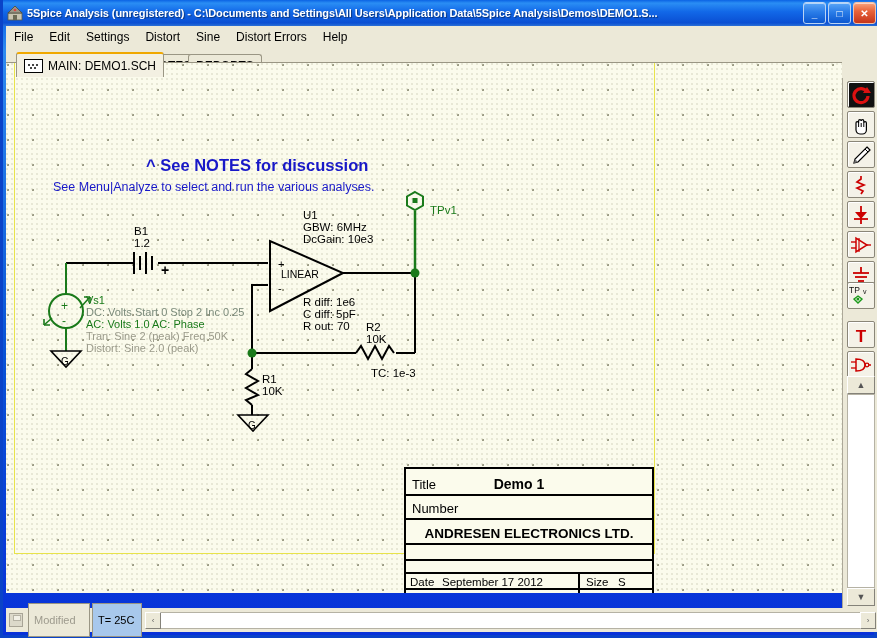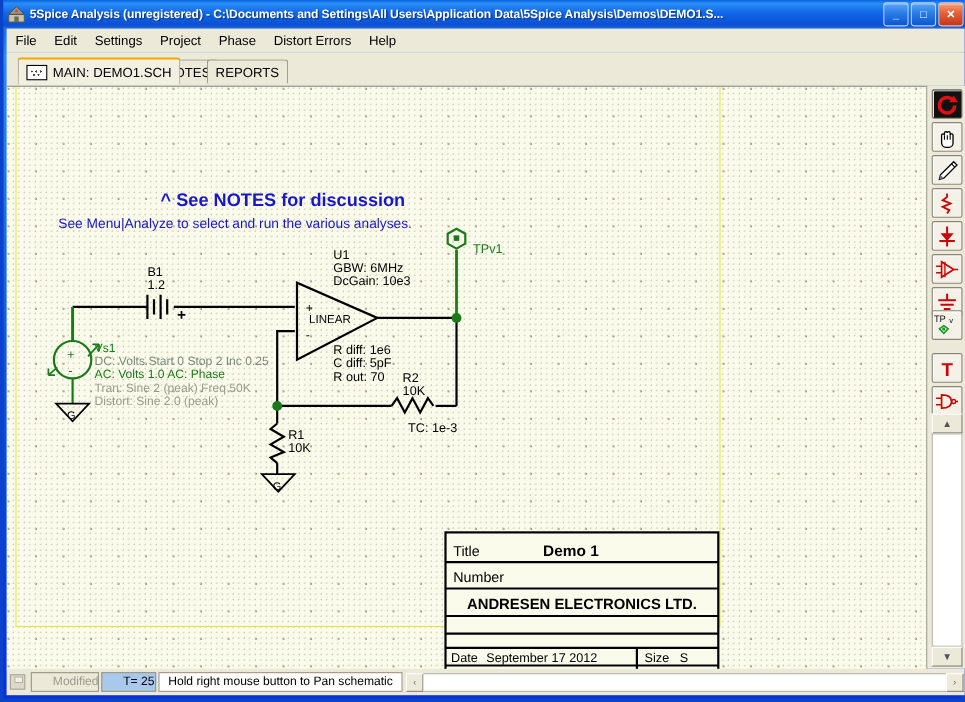--- a/index.html
+++ b/index.html
@@ -74,21 +74,21 @@
     content:"";position:absolute;left:2px;top:3px;width:13px;height:6px;
     background:
       radial-gradient(circle at 2px 2px,#444 0.9px,transparent 1px),
       radial-gradient(circle at 6px 2px,#444 0.9px,transparent 1px),
       radial-gradient(circle at 10px 2px,#444 0.9px,transparent 1px),
       radial-gradient(circle at 4px 5px,#444 0.9px,transparent 1px),
       radial-gradient(circle at 8px 5px,#444 0.9px,transparent 1px);
   }
   
   .canvaswrap{
-    position:absolute;left:3px;top:78px;width:836px;height:530px;
+    position:absolute;left:3px;top:62px;width:836px;height:530px;
     background:#fbfbec;border-top:1px solid #9a9684;
     overflow:hidden;
   }
   .grid{
     position:absolute;left:0;top:0;width:836px;height:530px;
     background-image:
       radial-gradient(circle at 1px 1px, #c9c9b0 0.55px, transparent 0.8px),
       radial-gradient(circle at 2px 2px, #9c9c86 0.85px, transparent 1.1px);
     background-size:5px 5px, 25px 25px;
     background-position:0 0, 0 0;
@@ -117,22 +117,22 @@
   .vscroll-track{
     position:absolute;left:4px;width:28px;background:#fff;border:1px solid #b5b2a4;box-sizing:border-box;
   }
   
   .statusbar{
     position:absolute;left:3px;top:608px;width:871px;height:24px;
     background:#ece9d8;display:flex;align-items:center;
     font-size:11px;
   }
   .sfield{
-    height:18px;box-sizing:border-box;margin:0 1px;
-    border:1px solid #9a9684;display:flex;align-items:center;padding:0 19px;
+    height:34px;box-sizing:border-box;margin:0 1px;
+    border:1px solid #9a9684;display:flex;align-items:center;padding:0 5px;
     background:#fff;color:#000;white-space:nowrap;overflow:hidden;
   }
   .sfield.gray{background:#ece9d8;color:#9d9a8d;}
   .sfield.blue{background:#a8c8ec;color:#000;}
   .hscroll{
     flex:1 1 auto;height:17px;display:flex;align-items:stretch;margin-left:2px;margin-right:1px;
   }
   .hs-btn{width:16px;background:#ece9d8;border:1px solid #fff;border-right-color:#848279;border-bottom-color:#848279;display:flex;align-items:center;justify-content:center;font-size:8px;color:#666;box-sizing:border-box;}
   .hs-track{flex:1 1 auto;background:#fff;border:1px solid #b5b2a4;border-left:none;border-right:none;box-sizing:border-box;}
   .diskicon{
@@ -160,22 +160,22 @@
       <div class="wbtn">_</div>
       <div class="wbtn">□</div>
       <div class="wbtn close">✕</div>
     </div>
   </div>
 
   <div class="menubar">
     <div class="mi">File</div>
     <div class="mi">Edit</div>
     <div class="mi">Settings</div>
-    <div class="mi">Project</div>
-    <div class="mi">Phase</div>
+    <div class="mi">Distort</div>
+    <div class="mi">Sine</div>
     <div class="mi">Distort Errors</div>
     <div class="mi">Help</div>
   </div>
 
   <div class="tabstrip">
     <div class="tab active" style="left:10px;">
       <span class="tabicon"></span>
       <span>MAIN:  DEMO1.SCH</span>
     </div>
     <div class="tab" style="left:136px;">
@@ -405,21 +405,20 @@
 
     <div class="sbtn" style="top:298px;">▲</div>
     <div class="vscroll-track" style="top:316px;height:194px;"></div>
     <div class="sbtn" style="top:510px;">▼</div>
   </div>
 
   <div class="statusbar">
     <span class="diskicon"></span>
     <div class="sfield gray" style="width:62px;">Modified</div>
     <div class="sfield blue" style="width:50px;">T= 25C</div>
-    <div class="sfield" style="width:222px;justify-content:center;">Hold right mouse button to Pan schematic</div>
     <div class="hscroll">
       <div class="hs-btn">‹</div>
       <div class="hs-track"></div>
       <div class="hs-btn">›</div>
     </div>
   </div>
 
 </div>
 
 </body></html>

